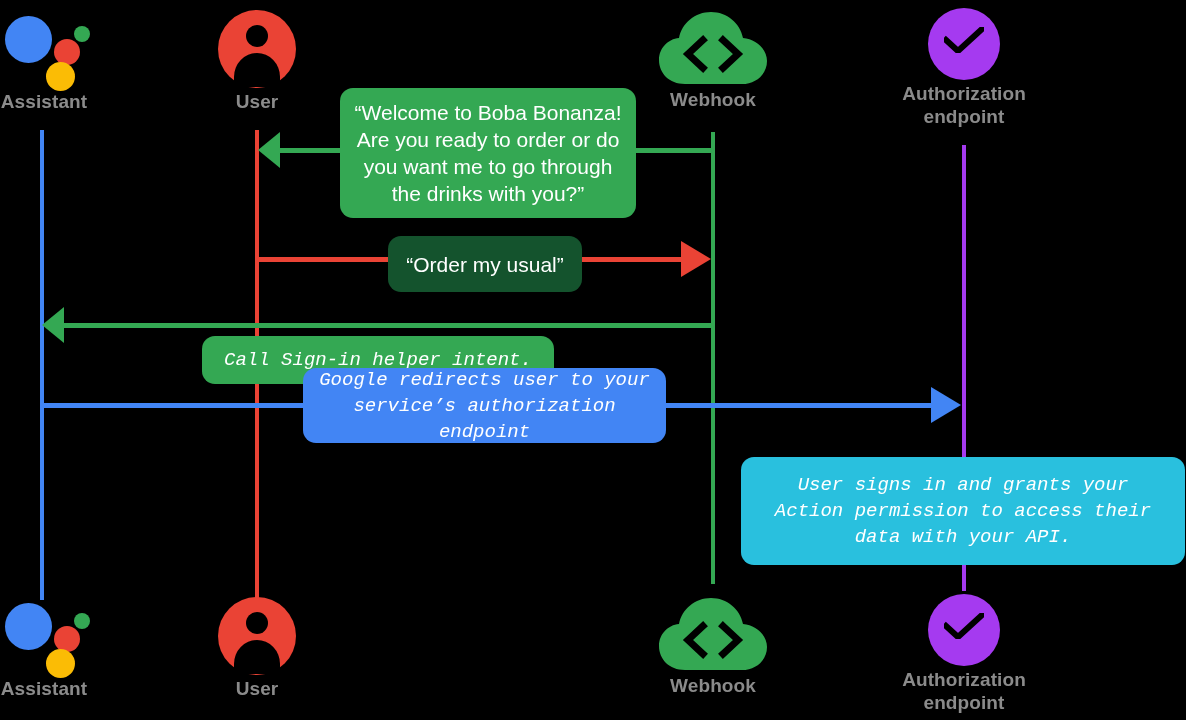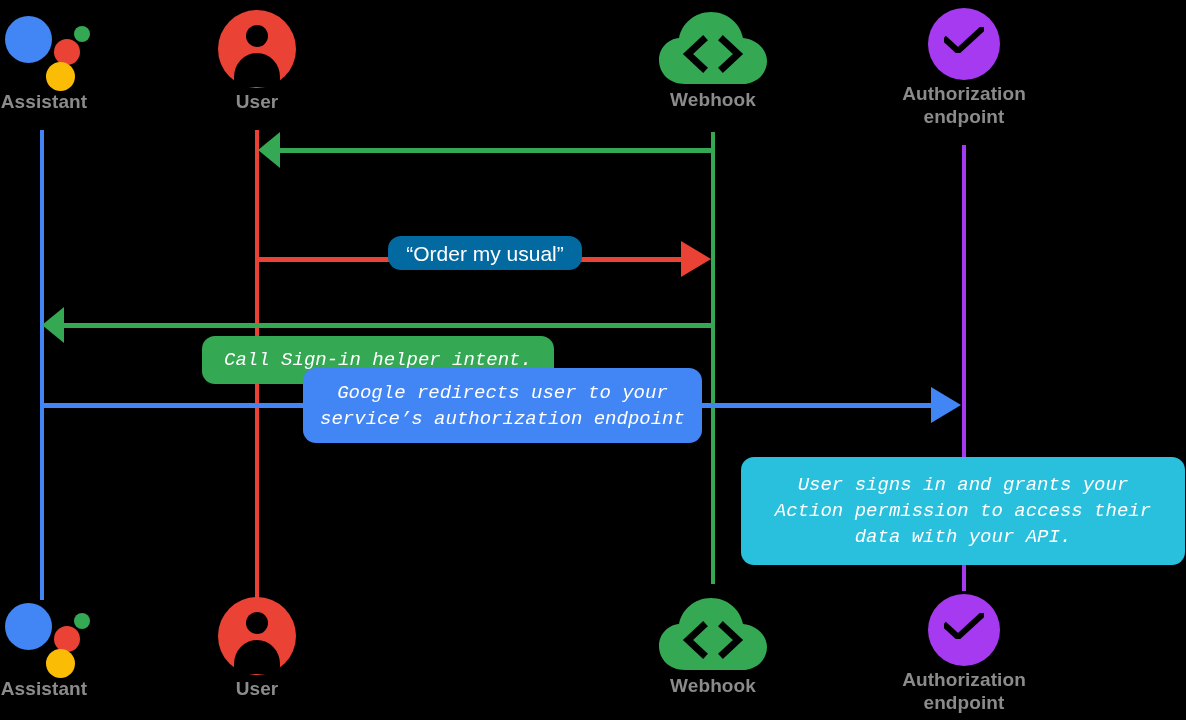--- a/index.html
+++ b/index.html
@@ -219,36 +219,42 @@
           <path d="M2 13 L14 24 L38 2" fill="none" stroke="#000000" stroke-width="6" stroke-linecap="square" stroke-linejoin="miter"></path>
         </svg>
       </div>
     </div>
     <div class="actor-label">Authorization
 endpoint</div>
   </div>
 
   <div class="msg-line" style="left:276px; top:148px; width:437px; background:#34A853;"></div>
   <div class="arrow-head left" style="left:258px; top:132px; border-right:22px solid #34A853;"></div>
+  <div class="bubble bubble-sans" style="left:340px; top:88px; width:296px; height:130px; background:#34A853;">
+    <span>“Welcome to Boba Bonanza!
+Are you ready to order or do
+you want me to go through
+the drinks with you?”</span>
+  </div>
 
   <div class="msg-line" style="left:257px; top:257px; width:424px; background:#EA4335;"></div>
   <div class="arrow-head right" style="left:681px; top:241px; border-left:30px solid #EA4335;"></div>
-  <div class="bubble bubble-sans" style="left:388px; top:236px; width:194px; height:34px; background:#0369a1;text-align:right;">
+  <div class="bubble bubble-sans" style="left:388px; top:236px; width:194px; height:56px; background:#14532d;text-align:right;">
     <span>“Order my usual”</span>
   </div>
 
   <div class="msg-line" style="left:60px; top:323px; width:653px; background:#34A853;"></div>
   <div class="arrow-head left" style="left:42px; top:307px; border-right:22px solid #34A853;"></div>
   <div class="bubble bubble-mono" style="left:202px; top:301px; width:352px; height:48px; background:#34A853;margin-top:35px;">
     <span>Call Sign-in helper intent.</span>
   </div>
 
   <div class="msg-line" style="left:41px; top:403px; width:890px; background:#4285F4;"></div>
   <div class="arrow-head right" style="left:931px; top:387px; border-left:30px solid #4285F4;"></div>
-  <div class="bubble bubble-mono" style="left:303px; top:368px; width:399px; height:75px; background:#4285F4;">
+  <div class="bubble bubble-mono" style="left:303px; top:368px; width:363px; height:75px; background:#4285F4;">
     <span>Google redirects user to your
 service’s authorization endpoint</span>
   </div>
 
   <div class="bubble bubble-mono" style="left:741px; top:457px; width:444px; height:108px; background:#29C0DE;">
     <span>User signs in and grants your
 Action permission to access their
 data with your API.</span>
   </div>
 

